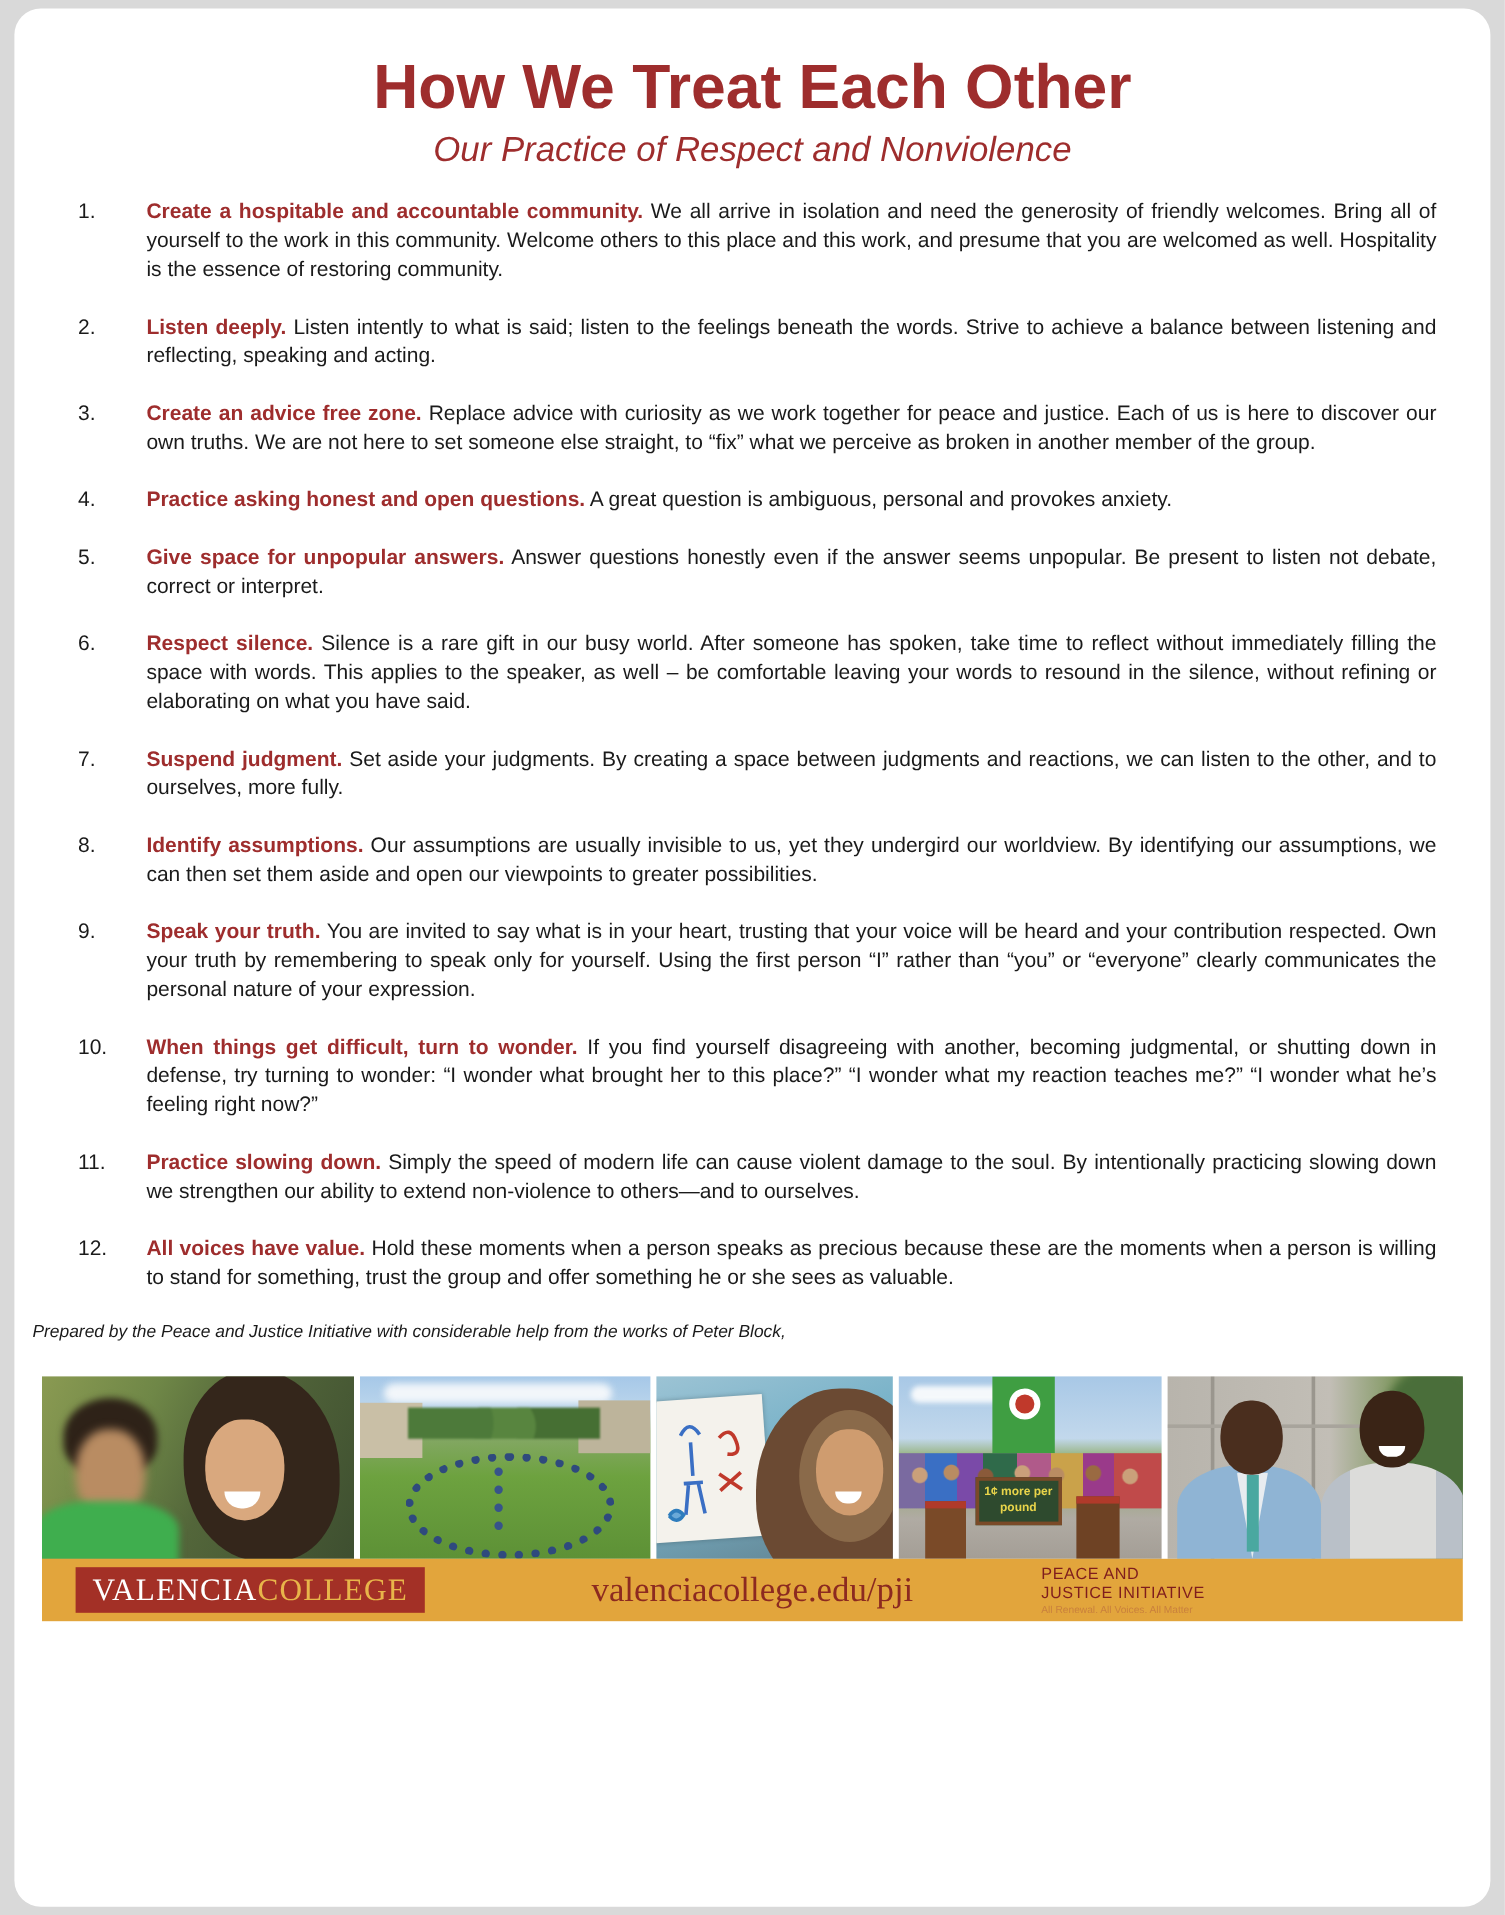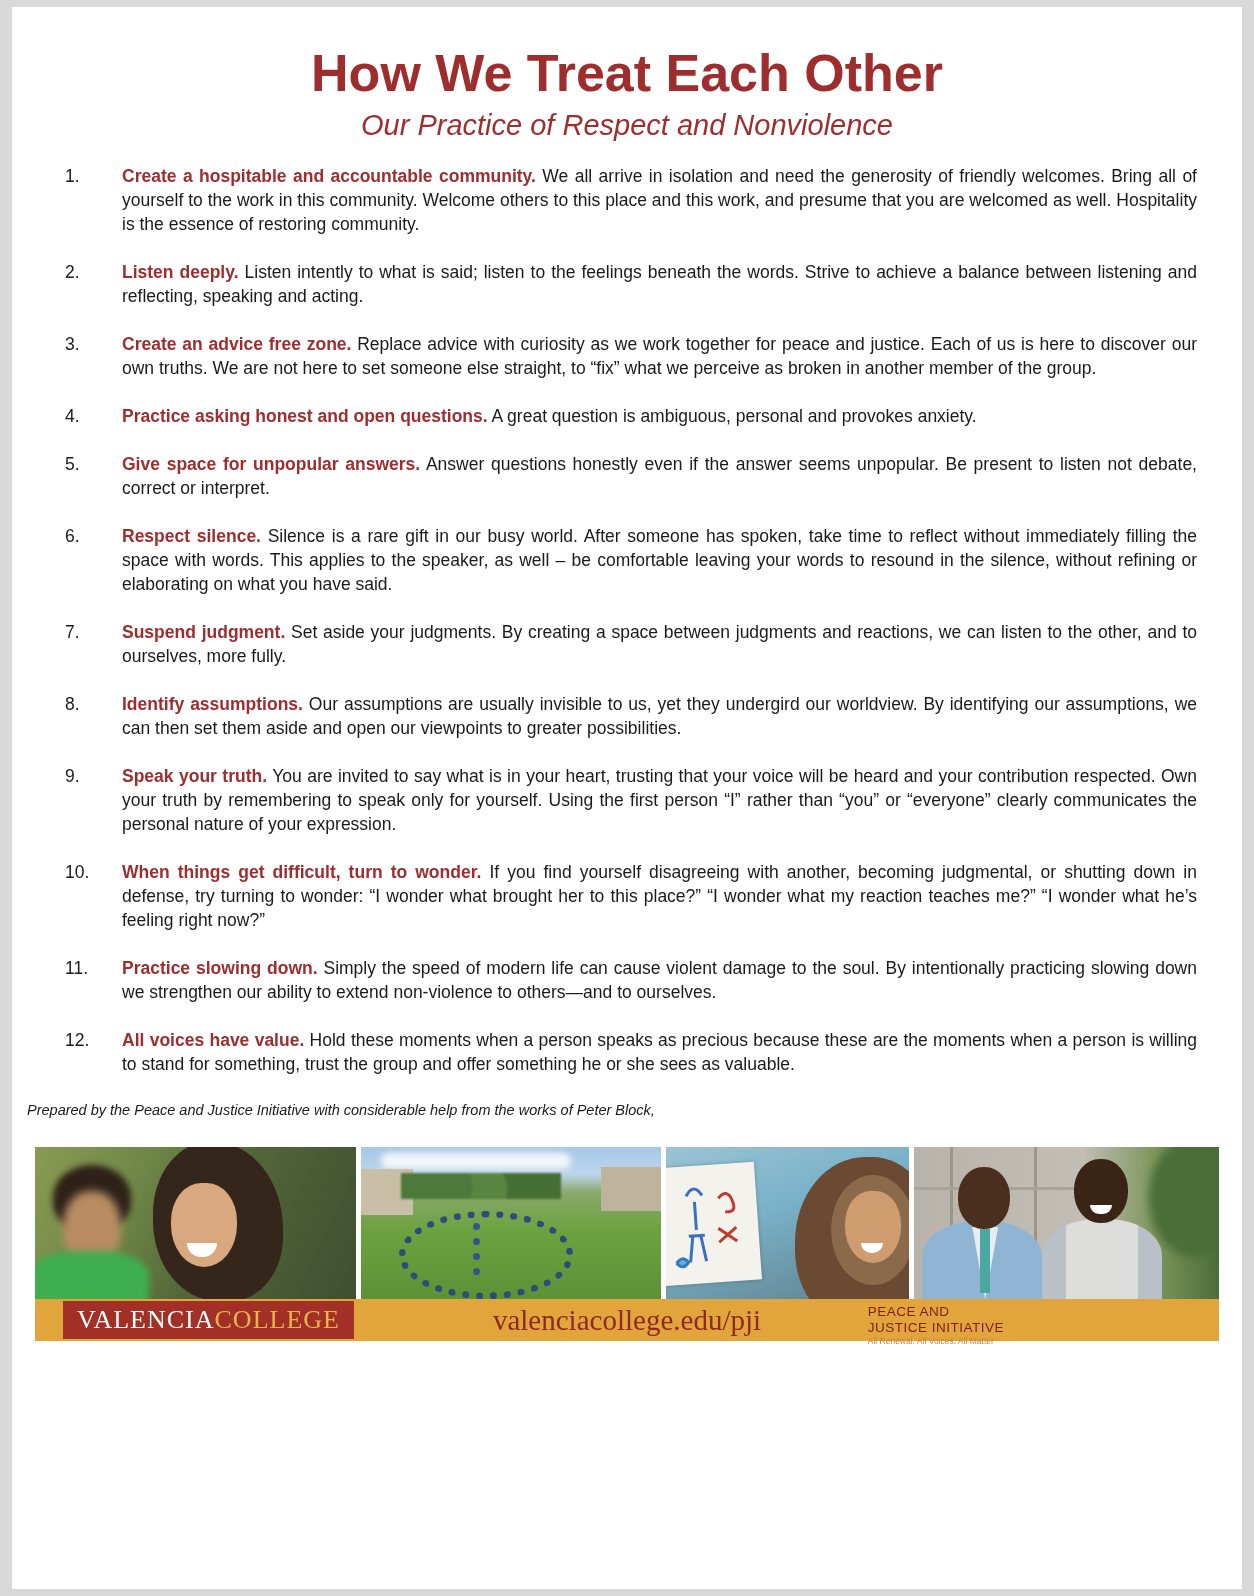--- a/index.html
+++ b/index.html
@@ -9,20 +9,21 @@
     width:1254px;height:1596px;overflow:hidden;
   }
   .page{
     position:relative;
     width:1230px;height:1582px;
     margin:0 auto;
     top:7px;
     background:#ffffff;
     box-sizing:border-box;
     padding:40px 15px 0 15px;
+    border-radius:22px;
   }
   .title{
     text-align:center;
     font-size:52px;
     font-weight:800;
     letter-spacing:0px;
     color:var(--red);
     line-height:1.0;
   }
   .subtitle{
@@ -118,21 +119,21 @@
   .p5 .m1-head{left:44px;top:20px;width:52px;height:62px;background:#4a2e1e;border-radius:48%;}
   .p5 .m1-suit{left:8px;top:74px;width:120px;height:80px;background:#8fb4d4;border-radius:45% 45% 0 0;}
   .p5 .m1-shirtv{left:58px;top:80px;width:26px;height:72px;background:#e8ecf0;clip-path:polygon(0 0,100% 0,50% 100%);}
   .p5 .m1-tie{left:66px;top:82px;width:10px;height:64px;background:#4aa8a0;}
   .p5 .m2-head{left:160px;top:12px;width:54px;height:64px;background:#3a2416;border-radius:48%;}
   .p5 .m2-smile{left:176px;top:58px;width:22px;height:9px;background:#fff;border-radius:0 0 12px 12px;}
   .p5 .m2-shirt{left:128px;top:72px;width:120px;height:82px;background:linear-gradient(90deg,#b9c0c8 0 20%,#dcdcda 20% 80%,#b9c0c8 80% 100%);border-radius:45% 45% 0 0;}
   
   .footer-bar{
     margin:0 8px;
-    height:42px;
+    height:52px;
     background:var(--gold);
     display:flex;
     align-items:center;
     position:relative;
   }
   .vc-logo{
     margin-left:28px;
     background:var(--logo-red);
     padding:6px 14px;
     font-family:"Liberation Serif", serif;
@@ -244,20 +245,31 @@
           <path d="M30 30 q8 -14 16 0 M38 36 l0 28 M30 70 l16 0 M34 70 l-4 26 M42 70 l4 26" stroke="#3a6fc4" stroke-width="3" fill="none"></path>
           <path d="M62 34 q10 -10 14 4 q4 12 -8 10 M60 64 l18 14 M78 64 l-18 14" stroke="#c0392b" stroke-width="3" fill="none"></path>
           <path d="M16 96 q6 -8 12 0 q-6 8 -12 0" stroke="#2e7dbd" stroke-width="3" fill="#6aa9d8"></path>
         </svg>
       </div>
       <div class="hijab"></div>
       <div class="hijab-inner"></div>
       <div class="face"></div>
       <div class="smile"></div>
     </div>
+    <div class="photo p4">
+      <div class="cloud"></div>
+      <div class="banner"></div>
+      <div class="banner-circle"></div>
+      <div class="banner-apple"></div>
+      <div class="crowd"></div>
+      <div class="sign"></div>
+      <div class="sign-text">1¢ more per pound</div>
+      <div class="box1"></div>
+      <div class="box2"></div>
+    </div>
     <div class="photo p5">
       <div class="win"></div>
       <div class="win2"></div>
       <div class="win3"></div>
       <div class="tree"></div>
       <div class="m1-suit"></div>
       <div class="m1-shirtv"></div>
       <div class="m1-tie"></div>
       <div class="m1-head"></div>
       <div class="m2-shirt"></div>

